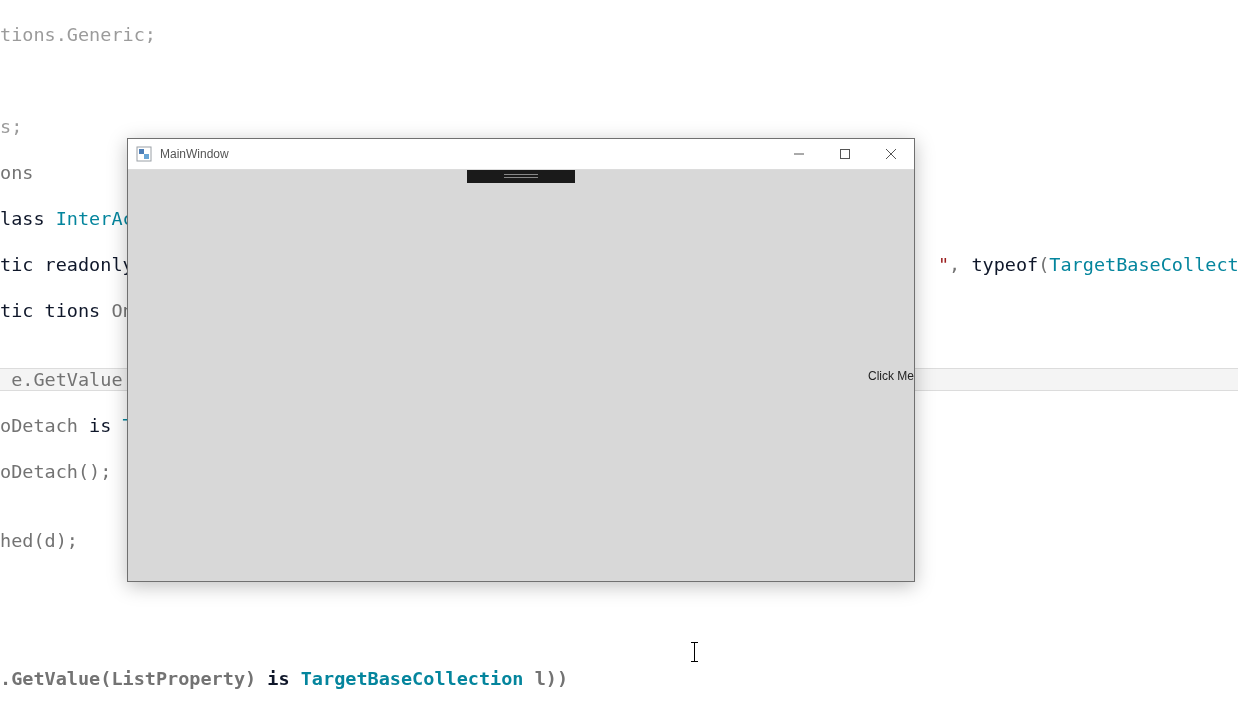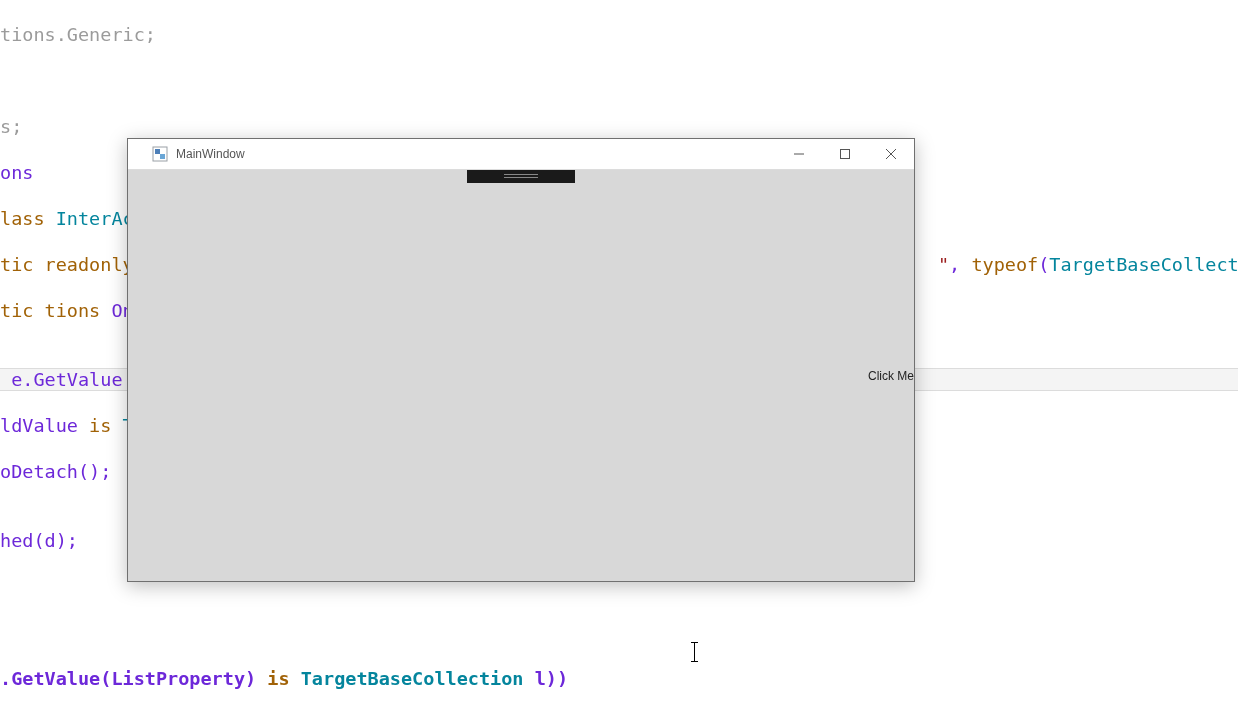--- a/index.html
+++ b/index.html
@@ -20,23 +20,23 @@
     height:702px;
     font-family:"Consolas","SimSun",monospace;
     font-size:18.5px;
     line-height:23px;
     color:#444;
     white-space:pre;
     user-select:none;
   }
   #code-bg .cl{position:absolute;left:0;width:1238px;}
   .c-gray{color:#9b9b9b;}
-  .c-blue{color:#a16207;}
+  .c-blue{color:#0f172a;}
   .c-teal{color:#04859d;}
-  .c-dark{color:#6d28d9;text-align:right;}
+  .c-dark{color:#737373;text-align:right;}
   .c-red {color:#9c1f1f;}
   .highlight-line{
     position:absolute;
     left:0;
     width:1238px;
     height:23px;
     background:#f4f4f4;
     border-top:1px solid #dcdcdc;
     border-bottom:1px solid #dcdcdc;
     box-sizing:border-box;
@@ -68,21 +68,21 @@
     background:#ffffff;
     border:1px solid #707070;
     box-shadow:0 4px 18px rgba(0,0,0,.25);
     display:flex;
     flex-direction:column;
   }
   #titlebar{
     height:30px;
     display:flex;
     align-items:center;
-    padding-left:24px;
+    padding-left:8px;
     font-size:12px;
     color:#555;
     background:#ffffff;
     border-bottom:1px solid #dcdcdc;
   }
   #titlebar .app-icon{
     width:16px;height:16px;
     margin-right:8px;
   }
   #titlebar .title-text{
@@ -158,21 +158,21 @@
   <div class="cl" style="top:161px;"><span class="c-dark">ons</span></div>
 
   <div class="cl" style="top:207px;"><span class="c-blue">lass </span><span class="c-teal">InterAcio</span></div>
 
   <div class="cl" style="top:253px;"><span class="c-blue">tic </span><span class="c-blue">readonly </span><span class="c-teal">D</span><span style="display:inline-block;width:782px;"></span><span class="c-red">"</span><span class="c-dark">, </span><span class="c-blue">typeof</span><span class="c-dark">(</span><span class="c-teal">TargetBaseCollection</span></div>
 
   <div class="cl" style="top:299px;"><span class="c-blue">tic </span><span class="c-blue">tions </span><span class="c-dark">OnCh</span></div>
 
   <div class="cl" style="top:368px;"><span class="c-dark"> e.GetValue </span><span class="c-blue">as</span></div>
 
-  <div class="cl" style="top:414px;"><span class="c-dark">ldValue </span><span class="c-blue">is </span><span class="c-teal">Ta</span></div>
+  <div class="cl" style="top:414px;"><span class="c-dark">oDetach </span><span class="c-blue">is </span><span class="c-teal">Ta</span></div>
 
   <div class="cl" style="top:460px;"><span class="c-dark">oDetach();</span></div>
 
   <div class="cl" style="top:529px;"><span class="c-dark">hed(d);</span></div>
 
 
   <div class="cl" style="top:667px;font-weight:bold;"><span class="c-dark">.GetValue(ListProperty) </span><span class="c-blue">is </span><span class="c-teal">TargetBaseCollection </span><span class="c-dark">l))</span></div>
 
   <div class="caret" style="top:642px;left:694px;"></div>
 </div>

